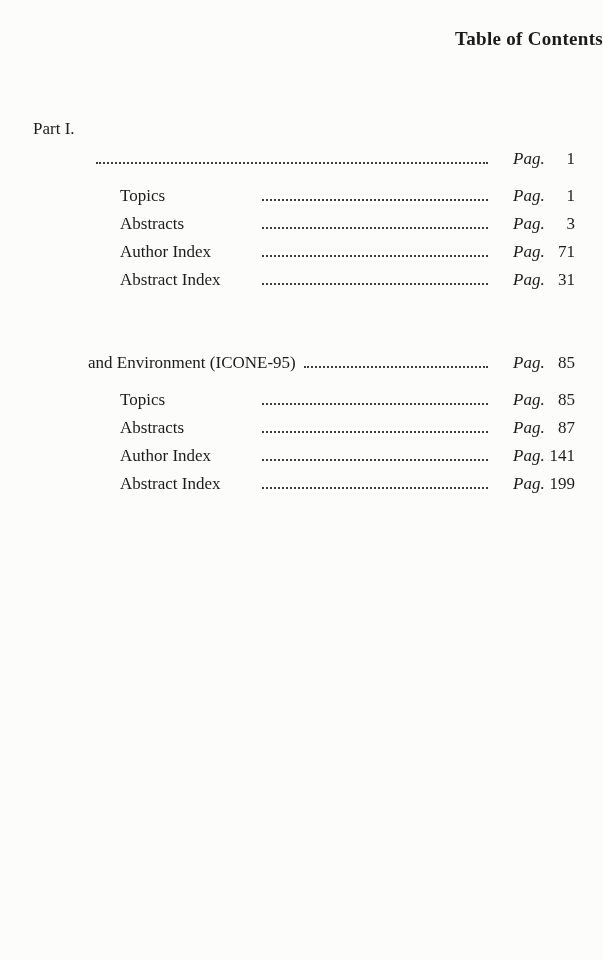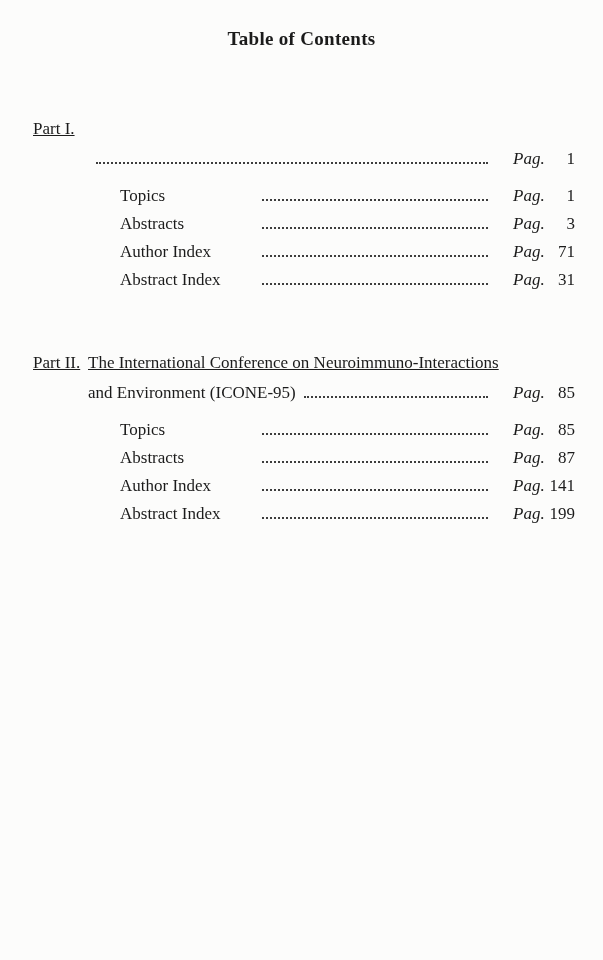--- a/index.html
+++ b/index.html
@@ -13,32 +13,32 @@
     font-family: "Liberation Serif", "DejaVu Serif", serif;
     overflow: hidden;
     box-sizing: border-box;
   }
   .title {
     margin: 0;
     padding-top: 27px;
     font-size: 19px;
     line-height: 24px;
     font-weight: bold;
-    text-align: center;
+    text-align: right;
     letter-spacing: 0.3px;
   }
   .toc {
     margin: 67px 28px 0 33px;
     font-size: 17px;
   }
   .row {
     display: flex;
     align-items: baseline;
   }
-  .head-row1 { line-height: 22px; text-decoration: underline; }
+  .head-row1 { line-height: 22px; }
   .part-label {
     flex: none;
     width: 55px;
   }
   .head-title { flex: none; }
   .head-row2 {
     margin-left: 55px;
     margin-top: 8px;
     line-height: 22px;
   }
@@ -103,24 +103,20 @@
         <div class="row entry">
           <span class="entry-label">Abstract Index</span>
           <span class="dots"></span>
           <span class="pag">Pag.</span>
           <span class="num">31</span>
         </div>
       </div>
     </section>
 
     <section class="part part-2">
-      <div class="row head-row1">
-        <span class="part-label">Part II.</span>
-        <span class="head-title">The International Conference on Neuroimmuno-Interactions</span>
-      </div>
       <div class="row head-row2">
         <span class="head-title">and Environment (ICONE-95)</span>
         <span class="dots"></span>
         <span class="pag">Pag.</span>
         <span class="num">85</span>
       </div>
 
       <div class="entries">
         <div class="row entry">
           <span class="entry-label">Topics</span>

